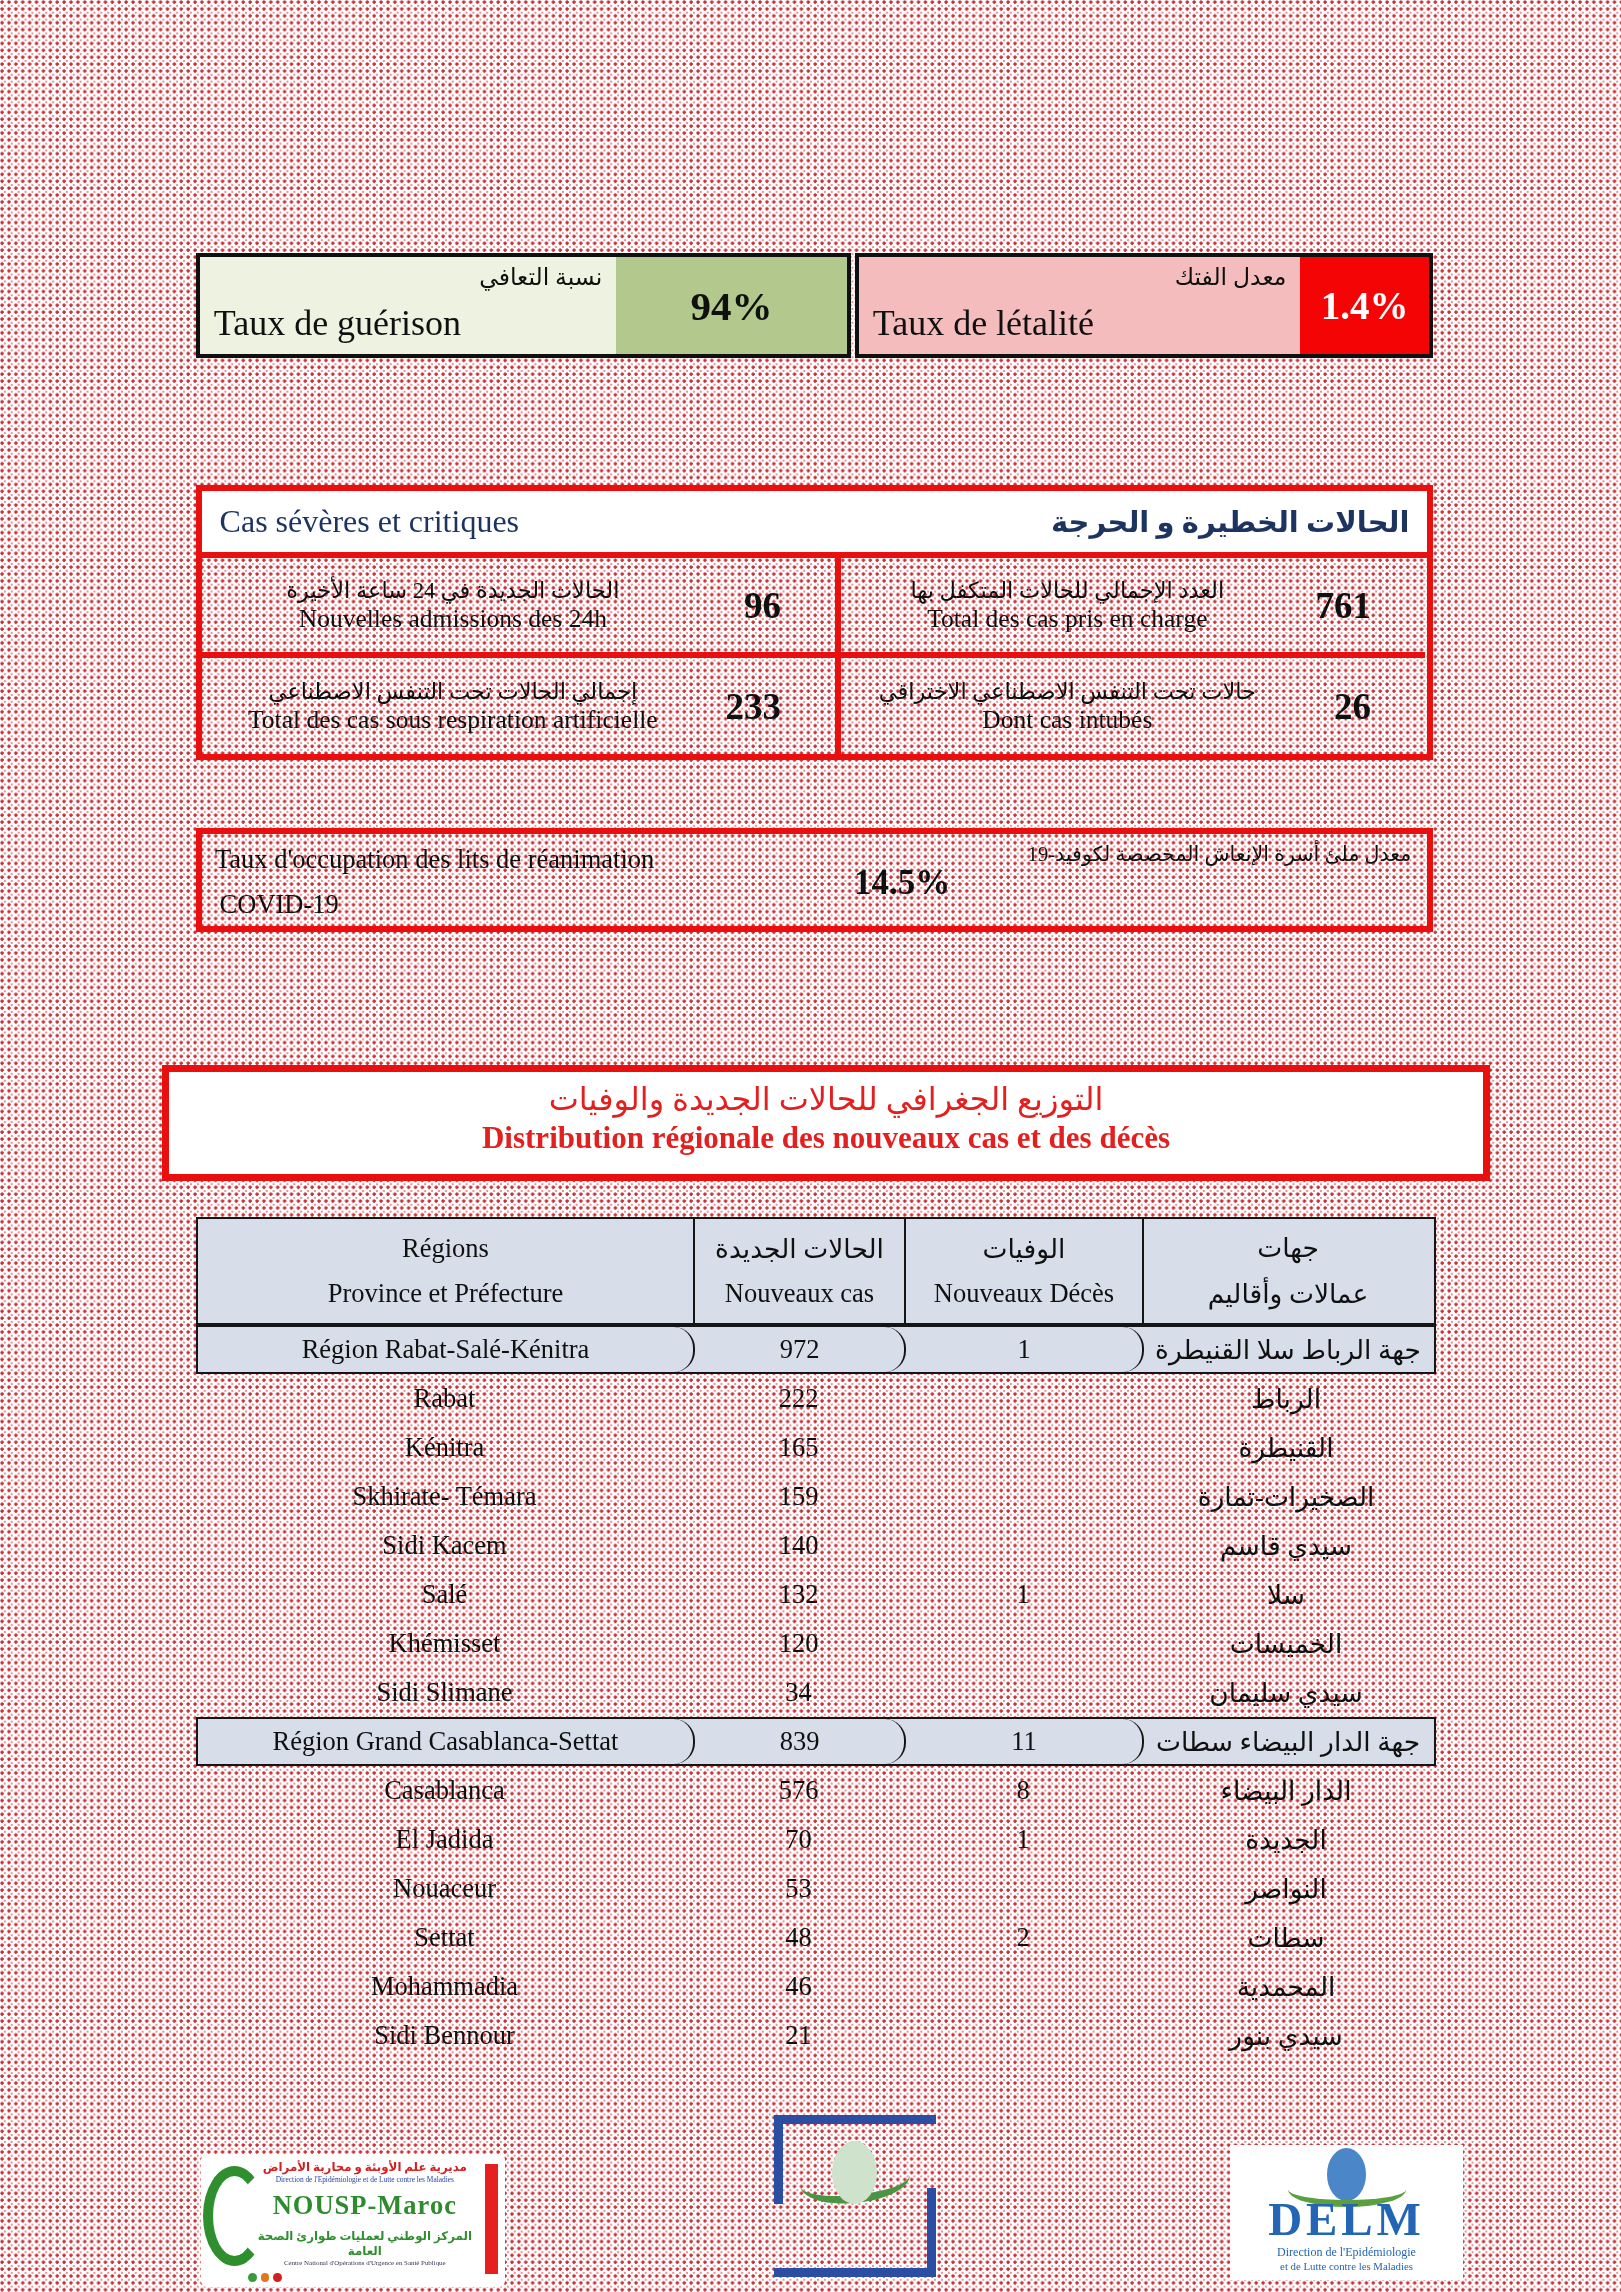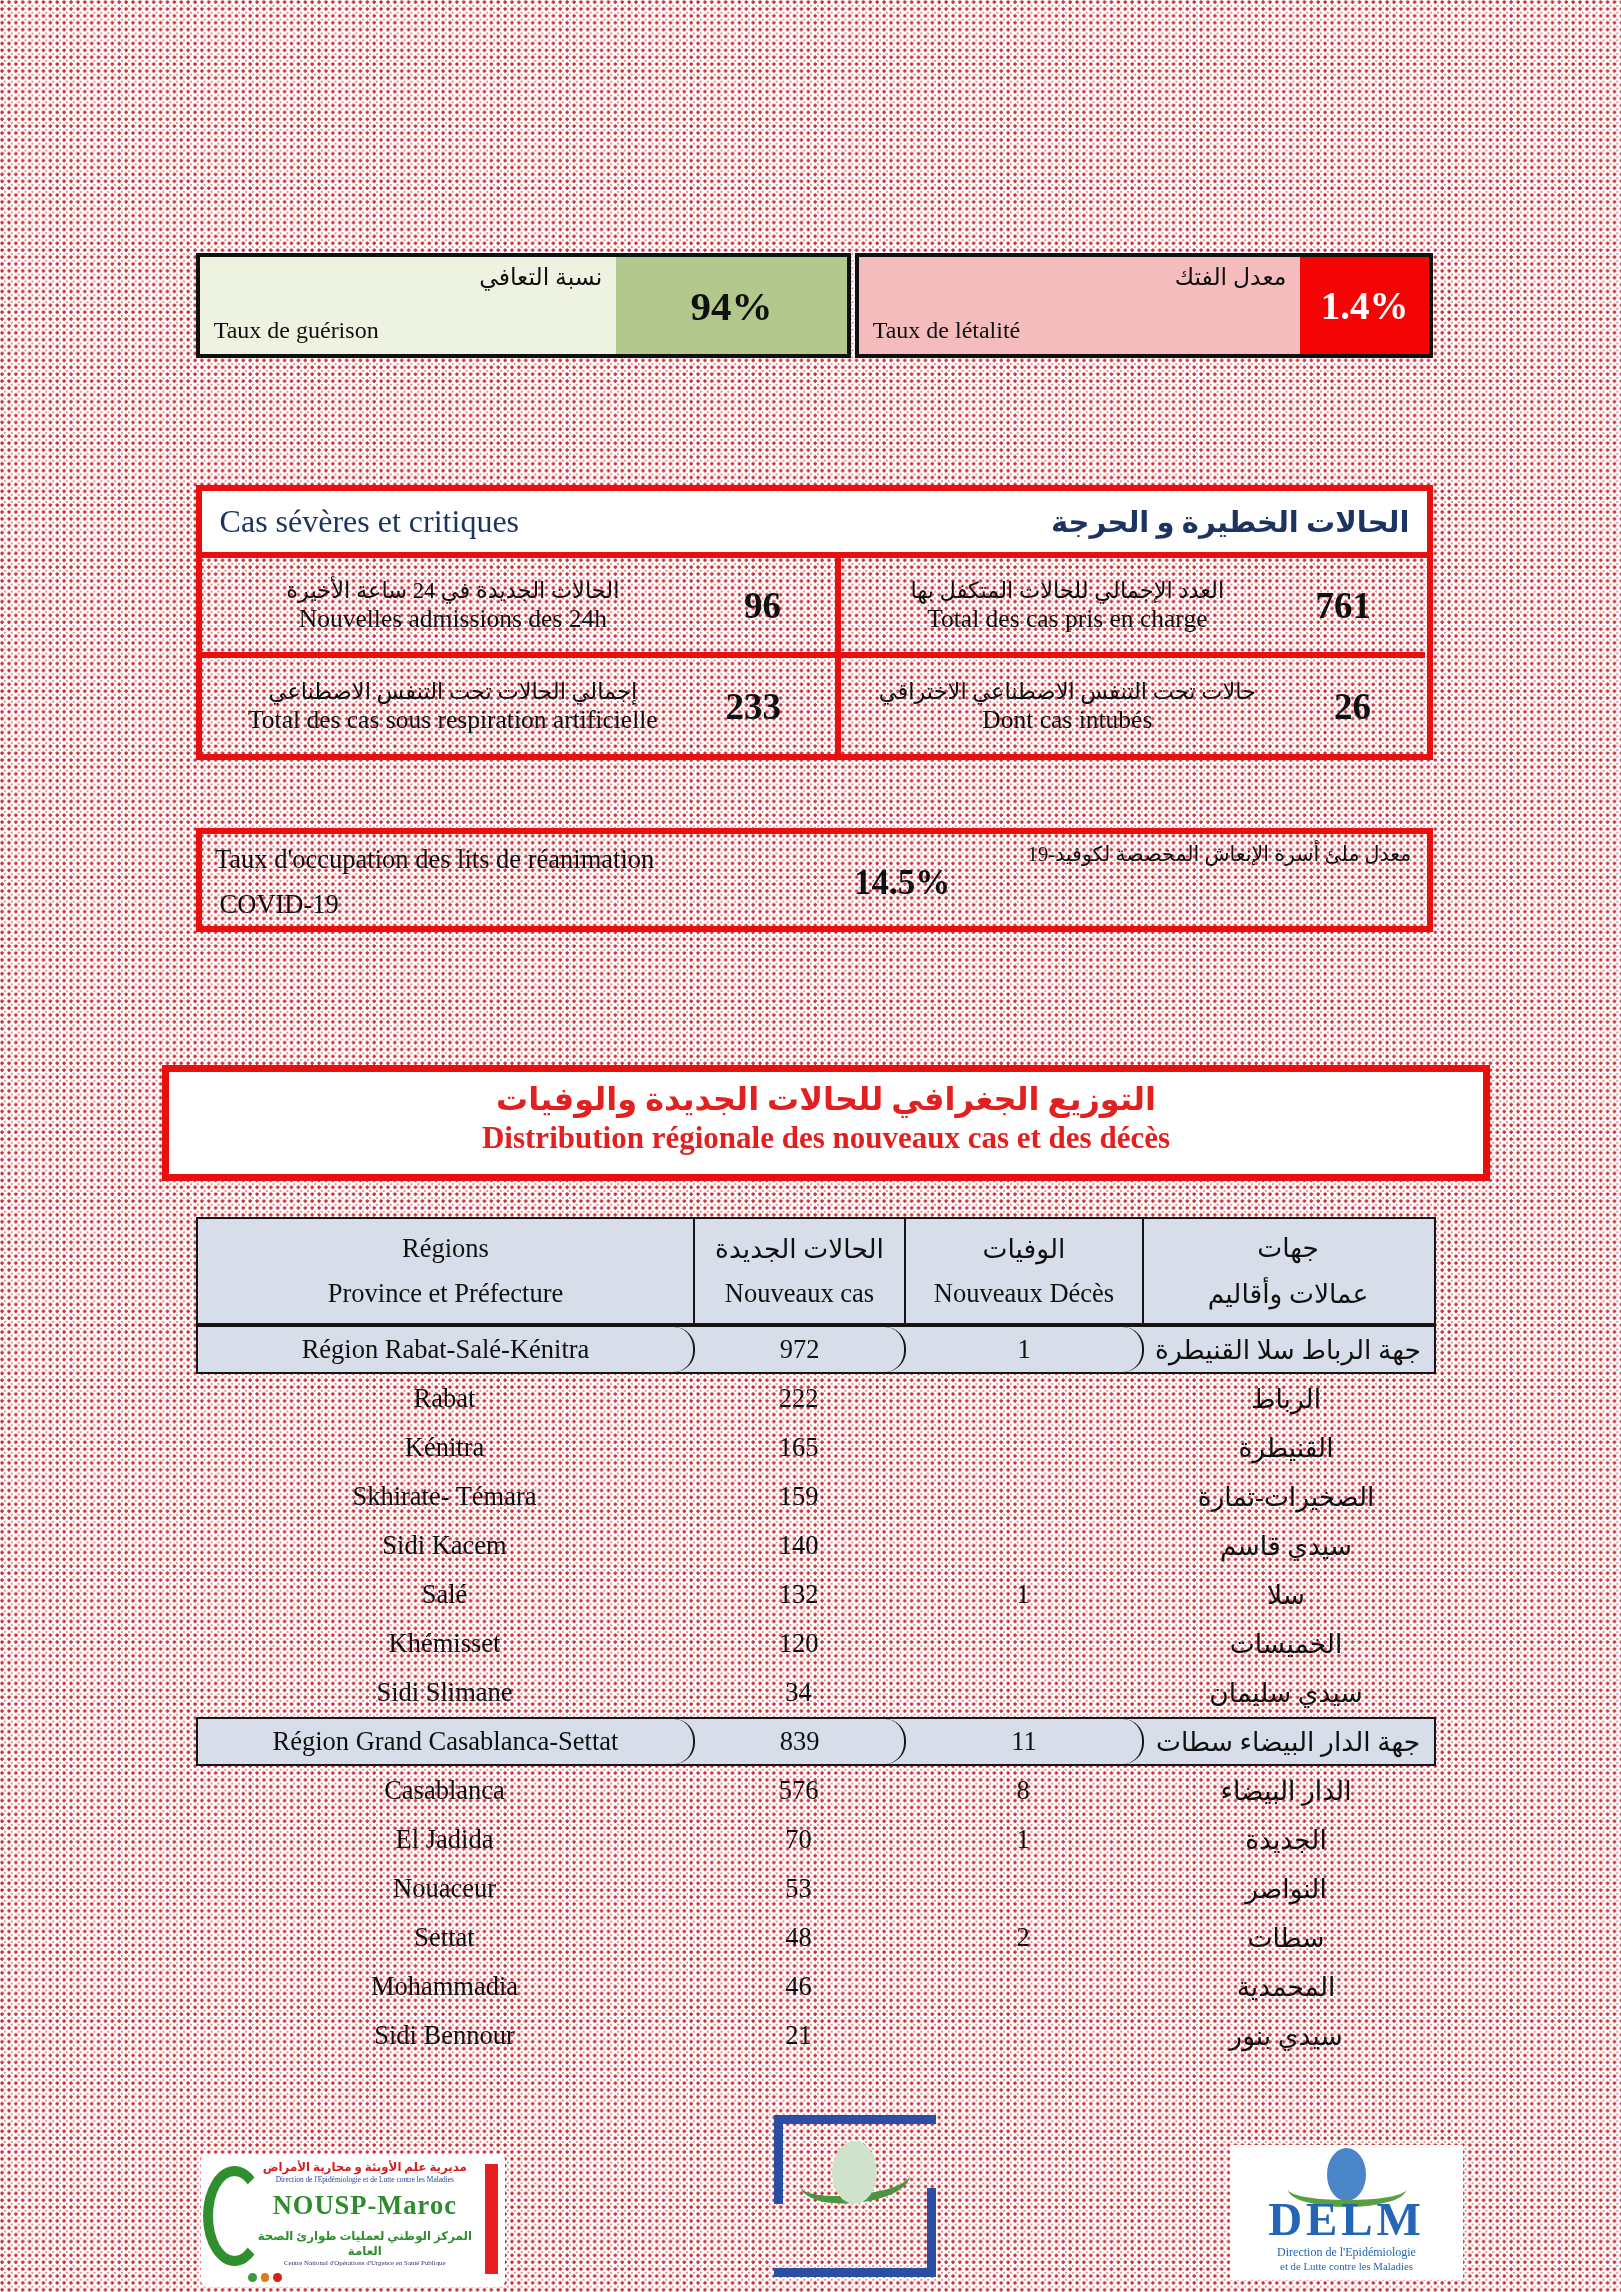--- a/index.html
+++ b/index.html
@@ -11,21 +11,21 @@
       radial-gradient(circle at 2px 2px, #cb2f36 1.5px, rgba(203,47,54,0) 1.7px),
       radial-gradient(circle at 2px 2px, #ea9296 1.2px, rgba(234,146,150,0) 1.4px);
     background-size:6.9px 6.9px,6.9px 6.9px;
     background-position:0 0,2.9px 3.9px;
   }
   .abs{position:absolute;}
   
   .statbox{display:flex;border:4.9px solid #101010;box-sizing:border-box;}
   .statbox .lbl{position:relative;flex:1;}
   .statbox .lbl .ar{position:absolute;top:5.9px;right:13.7px;font-size:23.5px;}
-  .statbox .lbl .fr{position:absolute;bottom:9.8px;left:13.7px;font-size:24px;}
+  .statbox .lbl .fr{position:absolute;bottom:9.8px;left:13.7px;font-size:36px;}
   .statbox .val{display:flex;align-items:center;justify-content:center;font-weight:bold;font-size:41px;}
   .guerison{left:196px;top:253px;width:655px;height:105px;}
   .guerison .lbl{background:#edf2e1;}
   .guerison .val{width:231px;background:#b2c88c;color:#101010;}
   .letalite{left:855px;top:253px;width:578px;height:105px;}
   .letalite .lbl{background:#f4bcbc;}
   .letalite .val{width:129px;background:#f40404;color:#ffffff;font-size:39px;}
   
   .severe{left:196px;top:485px;width:1237px;border:6.9px solid #e90f0f;box-sizing:border-box;}
   .severe-head{height:61px;background:#ffffff;border-bottom:6.9px solid #e90f0f;display:flex;align-items:center;justify-content:space-between;padding:0 17.6px;color:#1d3461;}
@@ -40,21 +40,21 @@
   .scell .stack .fr{font-size:25.5px;}
   .scell .val{position:absolute;right:54px;top:50%;transform:translateY(-50%);font-weight:bold;font-size:37px;}
   
   .occ{left:196px;top:828px;width:1237px;height:104px;border:6.9px solid #e90f0f;box-sizing:border-box;}
   .occ .fr1{position:absolute;left:13px;top:9.8px;font-size:26.5px;}
   .occ .fr2{position:absolute;left:17.6px;top:55px;font-size:26.5px;}
   .occ .val{position:absolute;left:652px;top:29px;font-size:35px;font-weight:bold;}
   .occ .ar{position:absolute;right:15.7px;top:7.8px;font-size:20.6px;}
   
   .disttitle{left:162px;top:1065px;width:1328px;height:116px;border:7.8px solid #e90f0f;background:#ffffff;box-sizing:border-box;text-align:center;color:#e32020;}
-  .disttitle .ar{font-size:32px;font-weight:bold;margin-top:7.8px;}
+  .disttitle .ar{font-size:32px;font-weight:normal;margin-top:7.8px;}
   .disttitle .fr{font-size:31px;font-weight:bold;margin-top:2px;}
   
   .rtable{left:196px;top:1217px;width:1240px;}
   .thead{display:grid;grid-template-columns:497px 211px 238px 288px;height:108px;background:#d7dde9;border:2.9px solid #151515;box-sizing:border-box;}
   .thead .hcell{display:flex;flex-direction:column;justify-content:space-evenly;text-align:center;font-size:26.5px;border-right:2.9px solid #151515;box-sizing:border-box;}
   .thead .hcell:last-child{border-right:none;}
   .trow{display:grid;grid-template-columns:497px 211px 238px 288px;height:49px;box-sizing:border-box;}
   .trow .tcell{display:flex;align-items:center;justify-content:center;font-size:26.5px;box-sizing:border-box;border-radius:21px;}
   .trow.region{background:#d7dde9;border:2.9px solid #151515;}
   .trow.region .tcell{border-right:2.9px solid #151515;}

